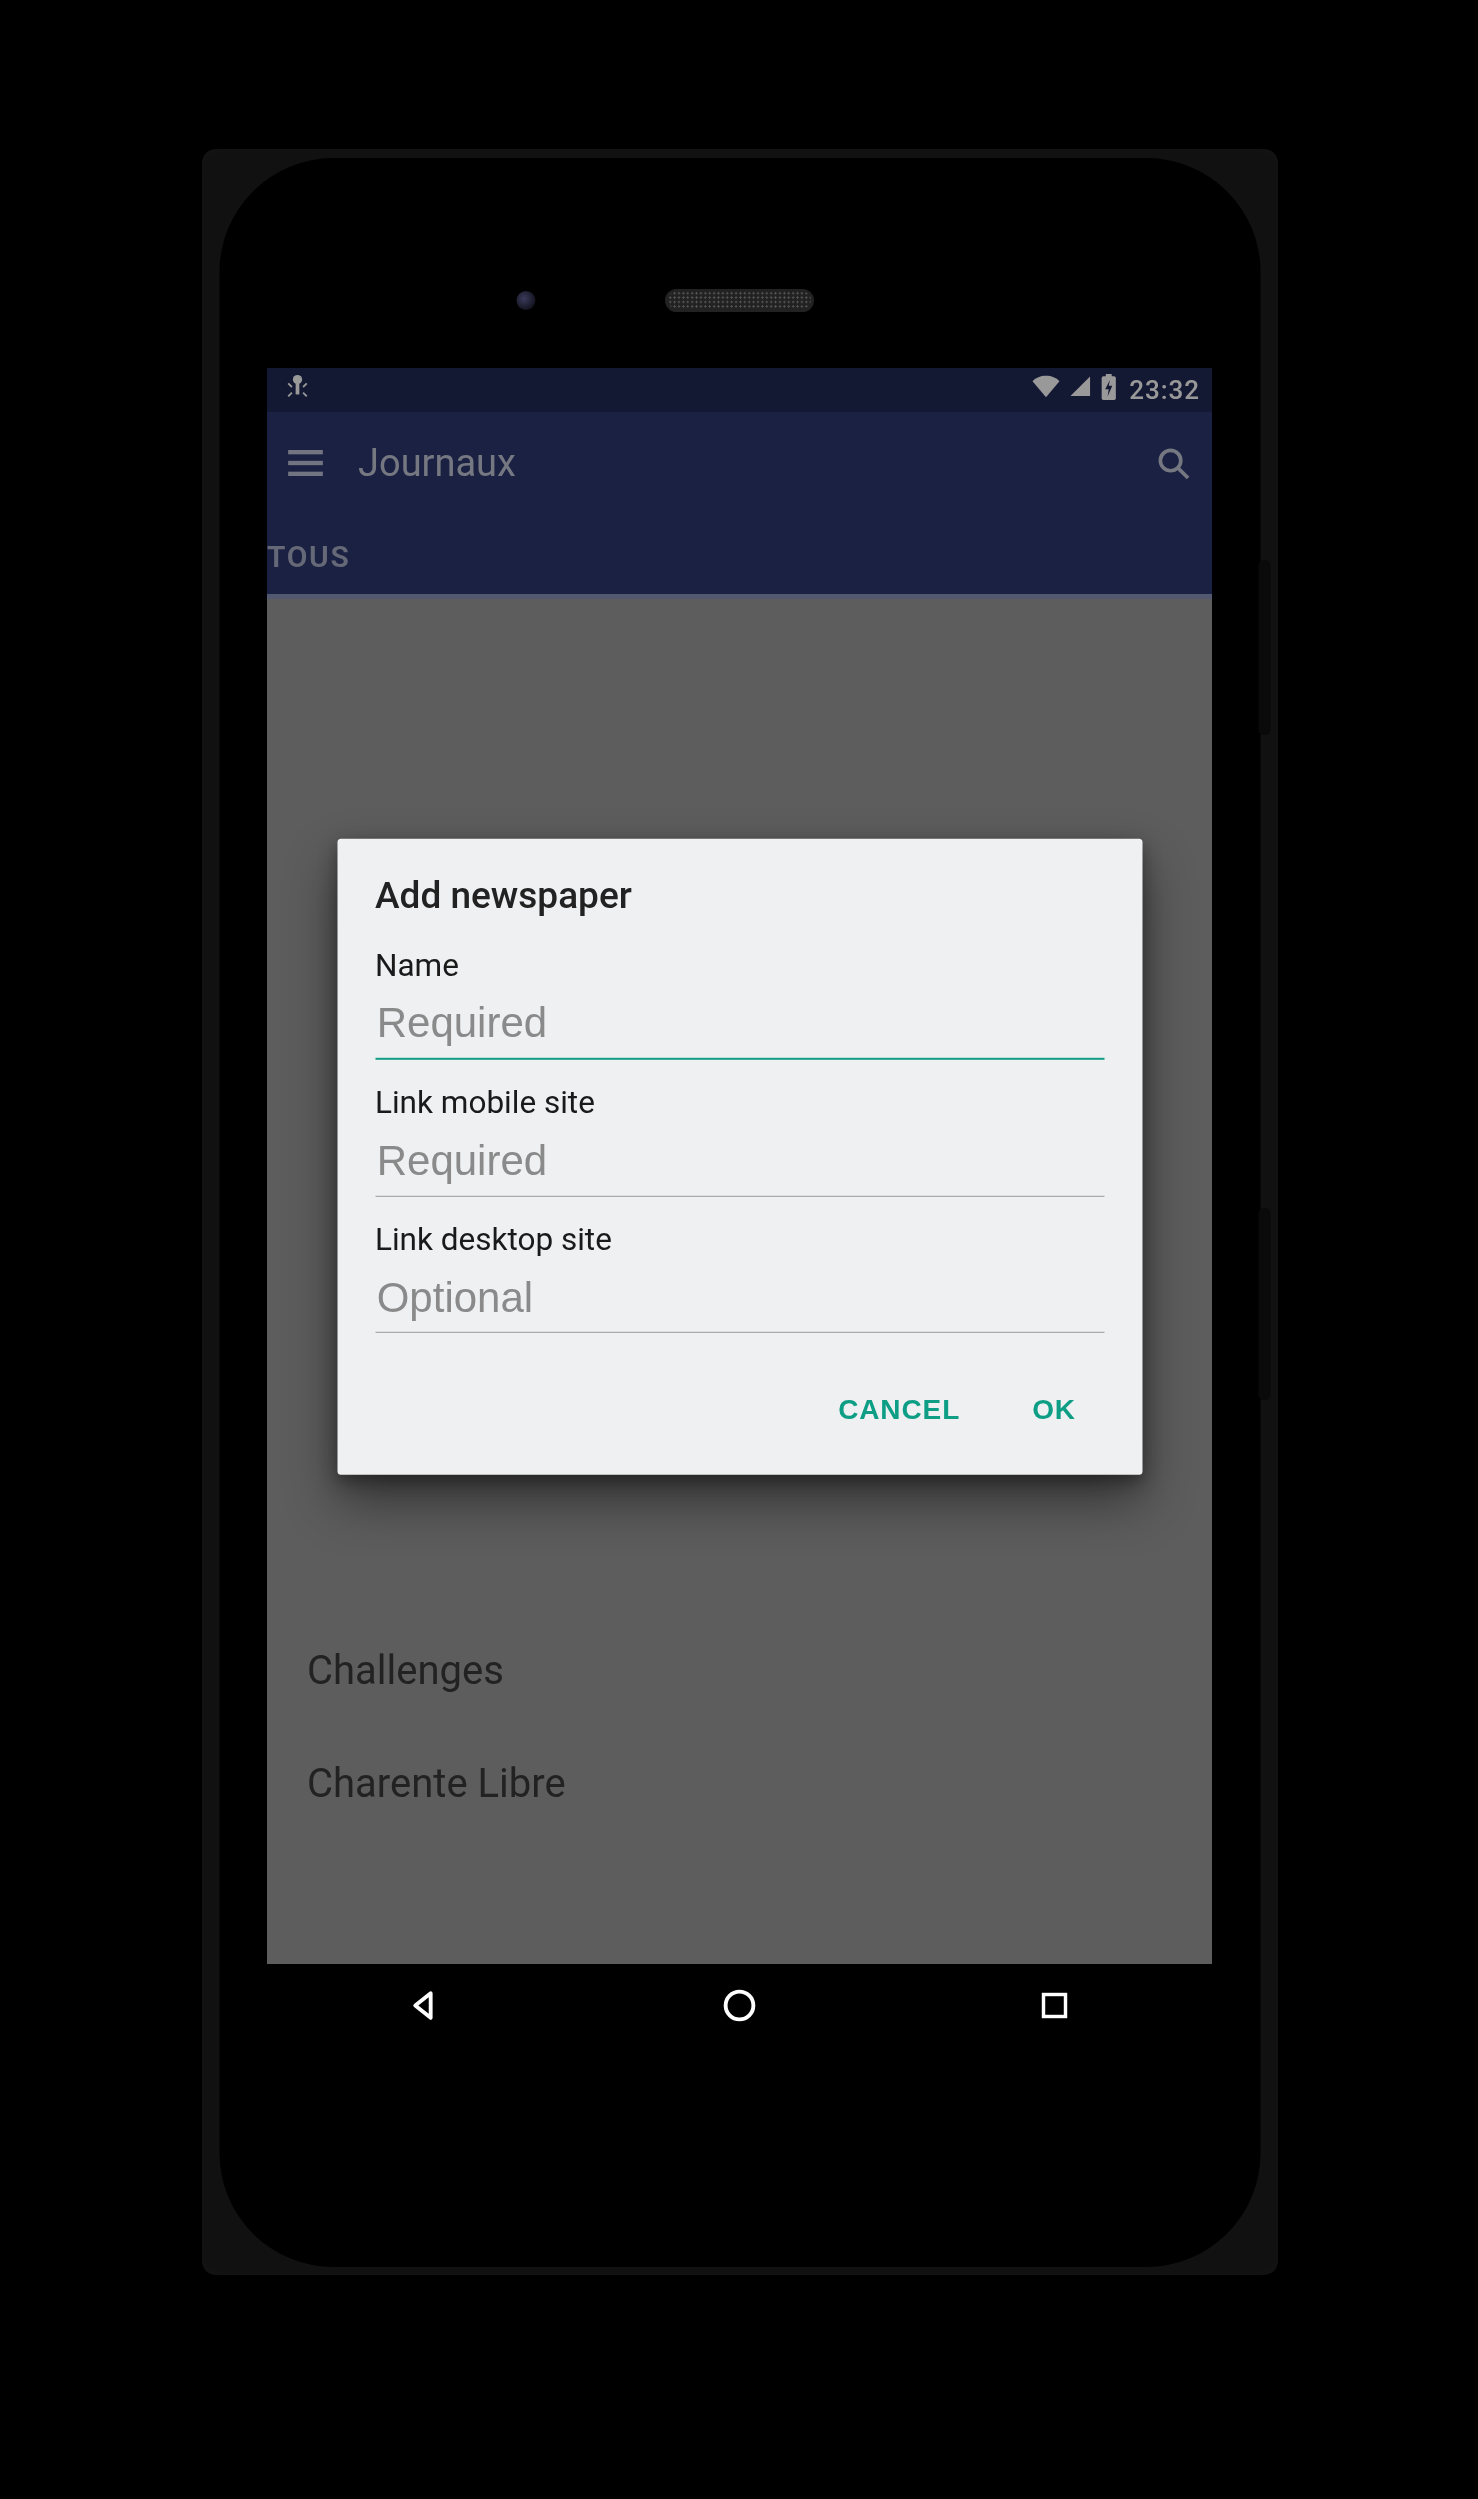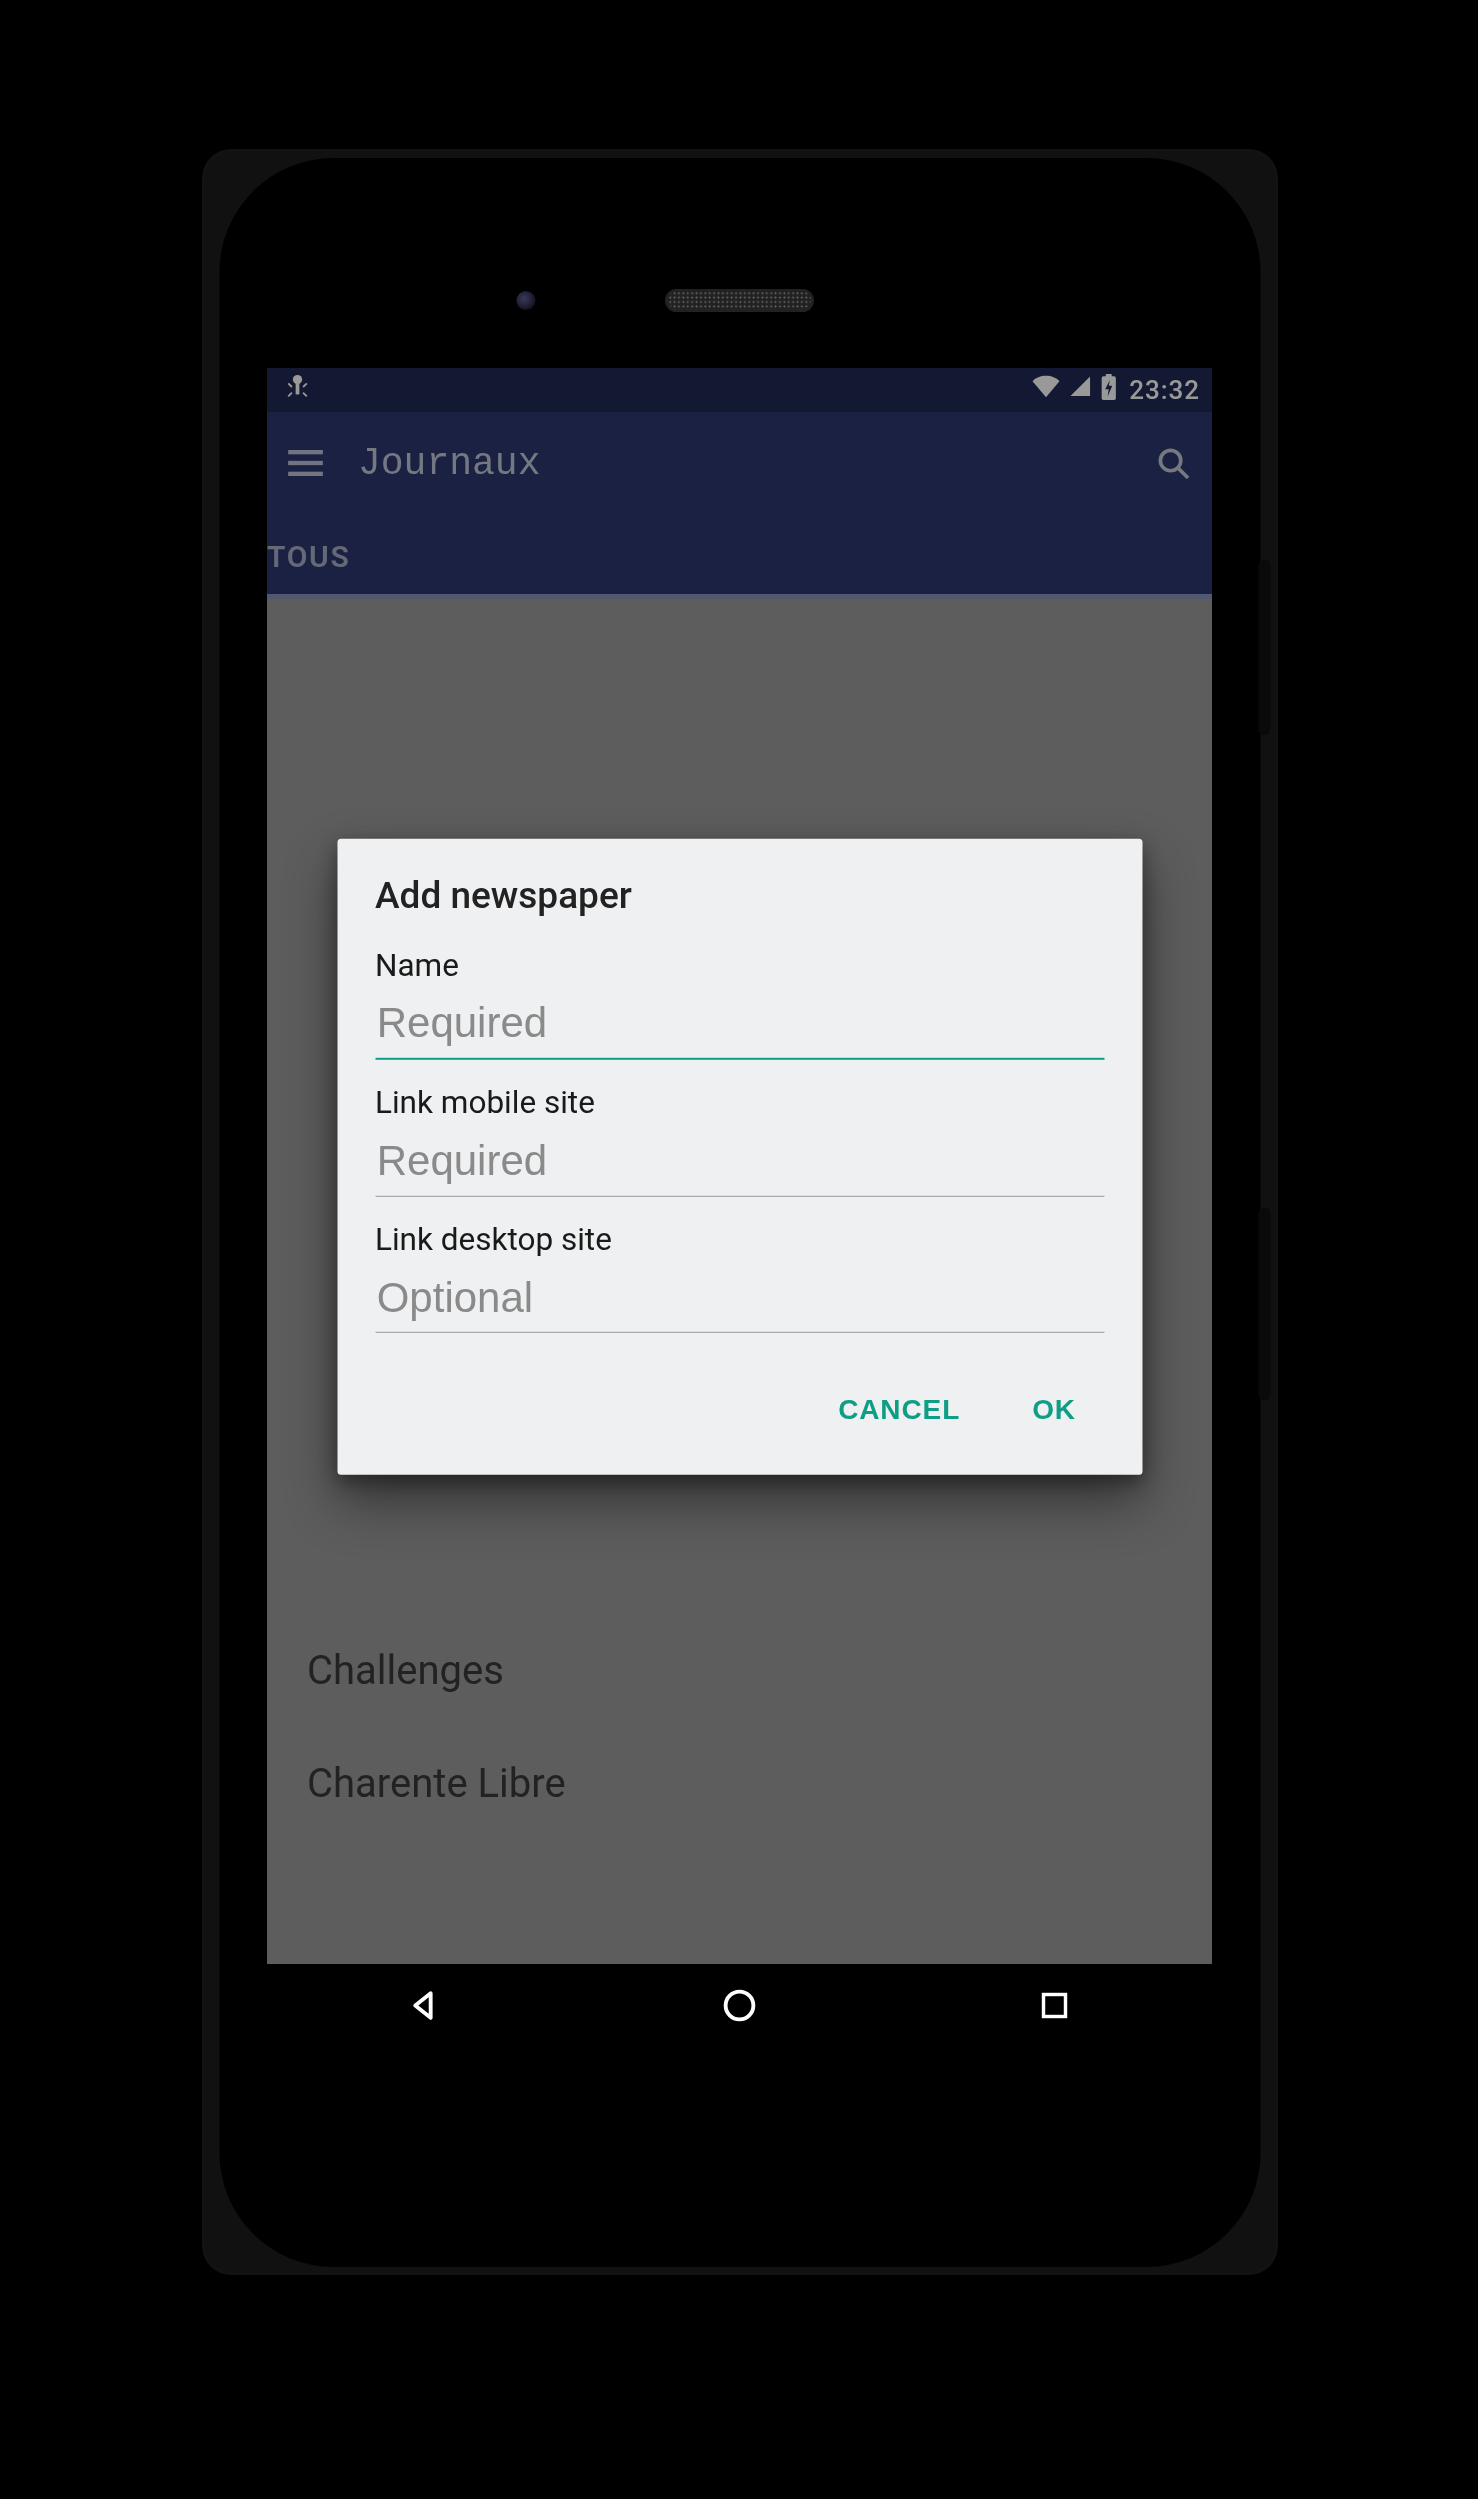--- a/index.html
+++ b/index.html
@@ -12,21 +12,21 @@
     overflow: hidden;
   }
   .phone-frame {
     position: absolute;
     left: 50%;
     top: 149px;
     transform: translateX(-50%);
     width: 1076px;
     height: 2126px;
     background: #111;
-    border-radius: 29px;
+    border-radius: 14px;
     box-shadow: 0 0 0 3.5px #000, inset 0 0 17.5px rgba(255,255,255,0.02);
   }
   .phone-inner {
     position: absolute;
     left: 50%;
     top: 8.7px;
     transform: translateX(-50%);
     width: 1041px;
     height: 2109px;
     background: #000;
@@ -103,21 +103,20 @@
   .status-right svg { fill:#fff; }
   .status-time { font-weight:500; letter-spacing:0.9px; margin-left:5.2px; }
   
   .app-bar {
     height: 103px;
     background: #2d386e;
     display: flex;
     align-items: center;
     padding: 0 17.5px;
     gap: 31.5px;
-    font-family: Liberation Mono, monospace;
   }
   .hamburger {
     width: 42px; height: 42px; display:flex; align-items:center; justify-content:center;
     cursor:pointer;
   }
   .hamburger svg { fill: #bfc4d8; }
   .app-title {
     color: #c3c7d8;
     font-size: 38px;
     font-weight: 400;

